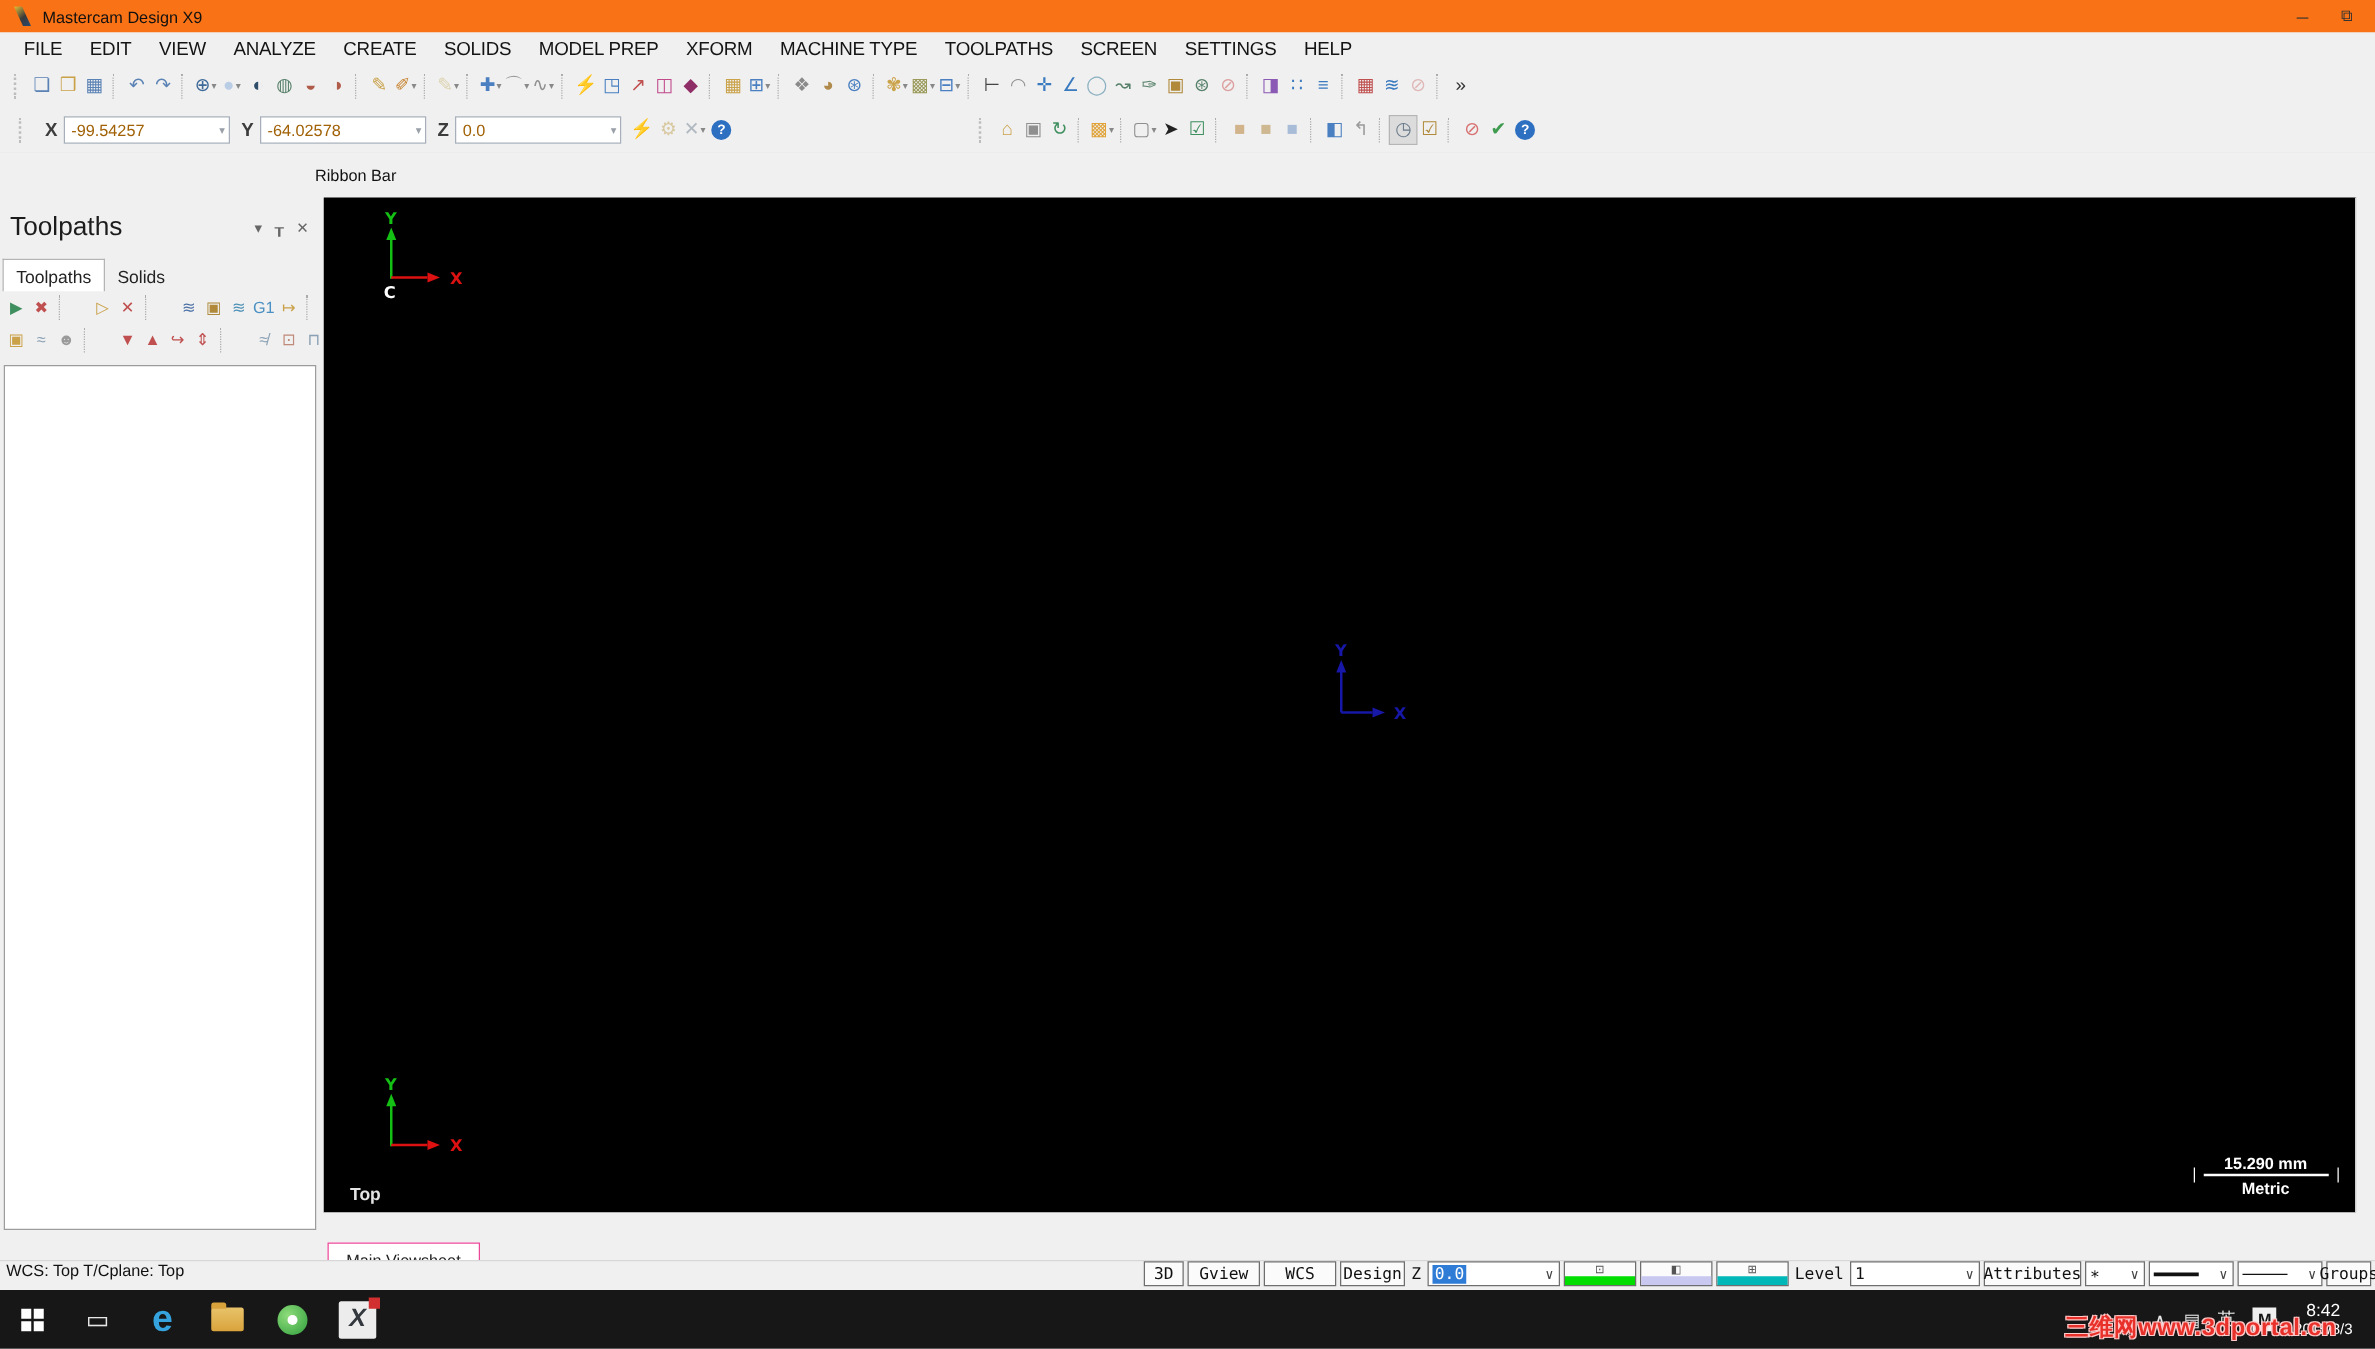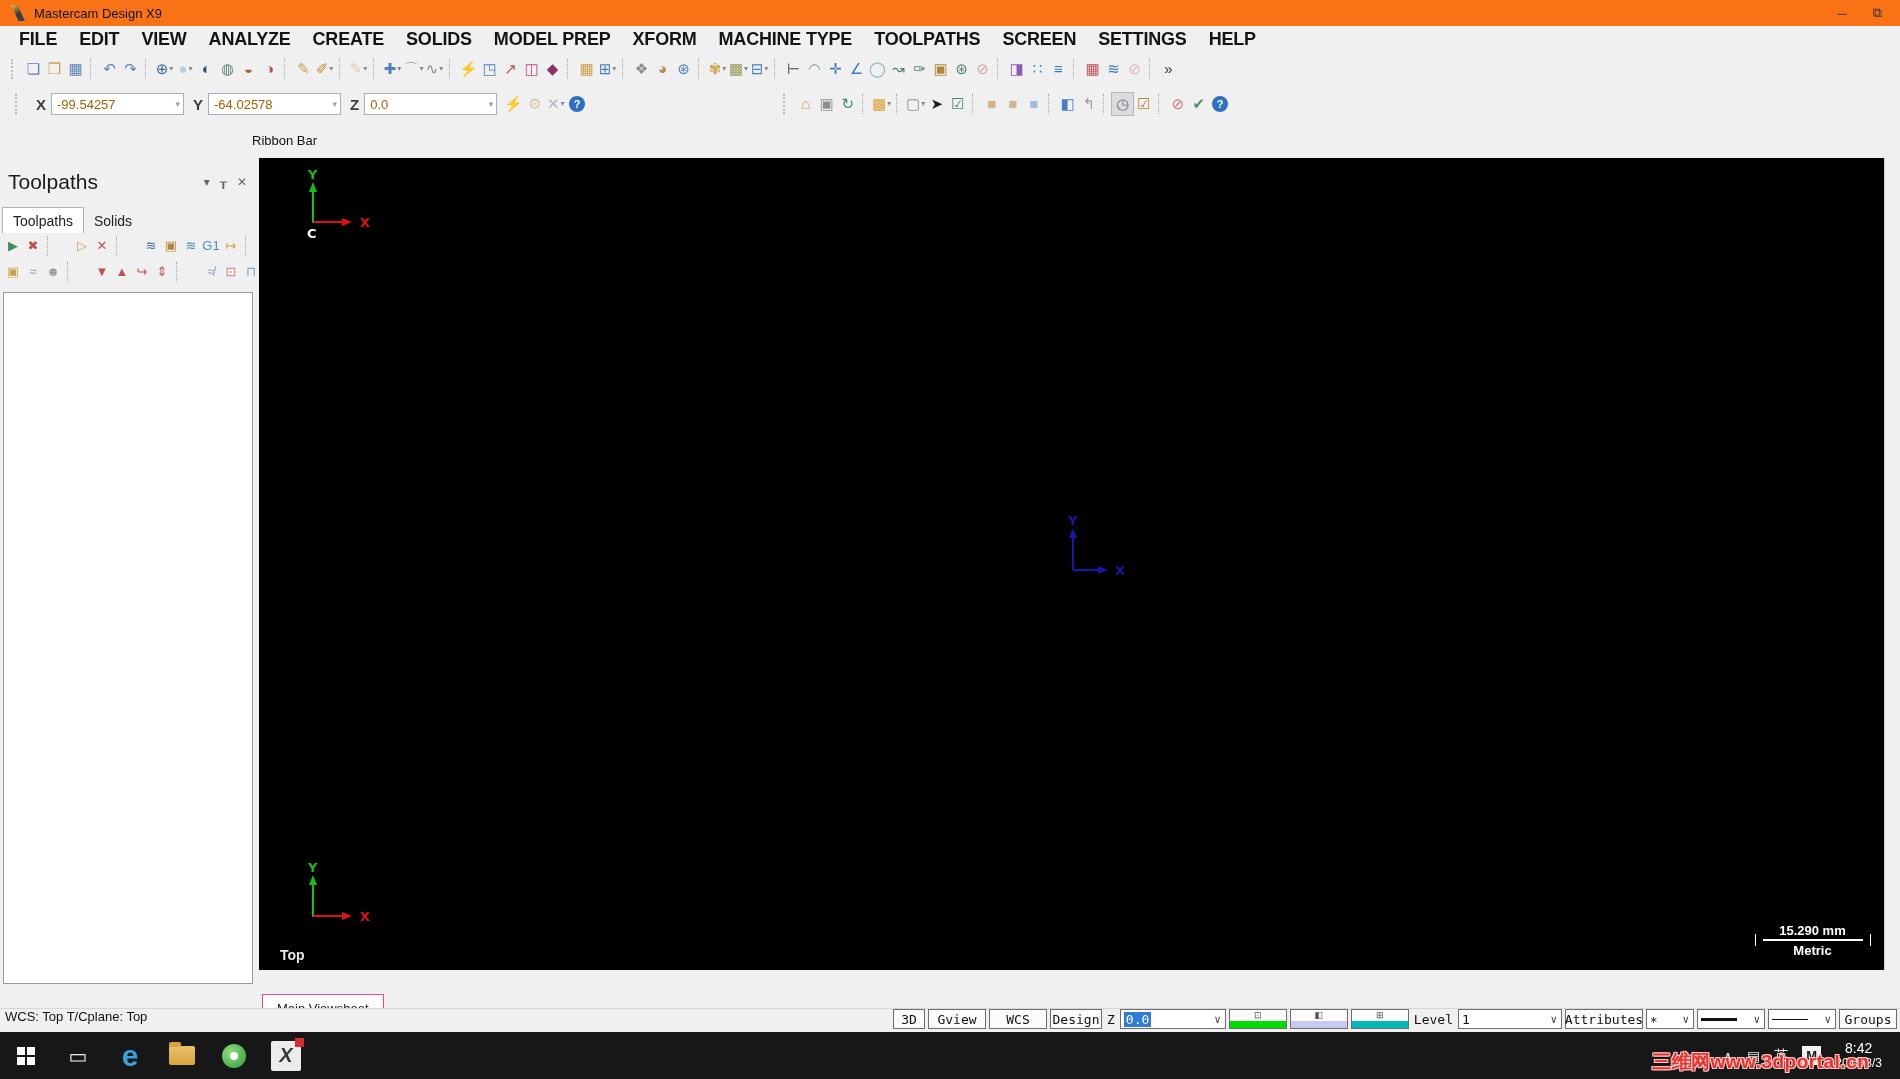--- a/index.html
+++ b/index.html
@@ -9,21 +9,21 @@
 
   
   #titlebar{left:0;top:0;width:1900px;height:26px;background:#f97316;display:flex;align-items:center}
   #app-logo{width:16px;height:16px;margin:0 8px 0 10px;background:linear-gradient(135deg,#e8c43a 0%,#3a3a3a 55%,#274a73 100%);
             clip-path:polygon(0 0,40% 0,100% 100%,60% 100%);transform:skewX(-8deg)}
   #app-title{font-size:13px;color:#111}
   #win-controls{margin-left:auto;display:flex;align-items:center;gap:26px;padding-right:18px;color:#333;font-size:13px}
 
   
   #menubar{left:0;top:26px;width:1900px;height:26px;display:flex;align-items:center;padding-left:8px;background:#f0f0f0}
-  .menu-item{padding:0 11px;font-size:18px;font-weight:700;color:#141414;letter-spacing:-.2px;cursor:default}
+  .menu-item{padding:0 11px;font-size:15px;font-weight:400;color:#141414;letter-spacing:-.2px;cursor:default}
 
   
   #toolbar-main{left:0;top:52px;width:1900px;height:34px;display:flex;align-items:center;padding-left:6px;background:#f0f0f0}
   #toolbar-second{left:0;top:86px;width:1900px;height:36px;display:flex;align-items:center;padding-left:10px;background:#f0f0f0;border-bottom:1px solid #ddd}
   .icons{display:flex;align-items:center}
   .icon{display:inline-flex;align-items:center;justify-content:center;min-width:21px;height:22px;font-size:15px;line-height:22px;cursor:default}
   .icon.drop::after{content:"▾";font-size:8px;color:#888;margin-left:1px}
   .icon.sep{min-width:4px;width:4px;height:20px;border-left:1px dotted #ababab;margin:0 4px;font-size:0}
   .icon.circle-blue{background:#2d6fc1;color:#fff;border-radius:50%;min-width:16px;width:16px;height:16px;font-size:11px;font-weight:bold;margin:0 3px}
   .icon.active{background:#dcdcdc;outline:1px solid #b5b5b5}
@@ -381,21 +381,21 @@
     <span class="sbtn" style="width:78px">Attributes</span>
     <span class="scombo" style="width:48px">
         <span>∗</span>
       </span>
     <span class="scombo" style="width:68px">
         <span class="line-sample" style="height:3px"></span>
       </span>
     <span class="scombo" style="width:68px">
         <span class="line-sample" style="height:1px"></span>
       </span>
-    <span class="sbtn" style="width:58px">Groups</span>
+    <span class="sbtn" style="width:36px">Groups</span>
   </div>
 </div>
 
 <div id="taskbar" class="abs">
   <div class="tb-item">
     <span id="start-logo">
         <span></span>
         <span></span>
         <span></span>
         <span></span>

